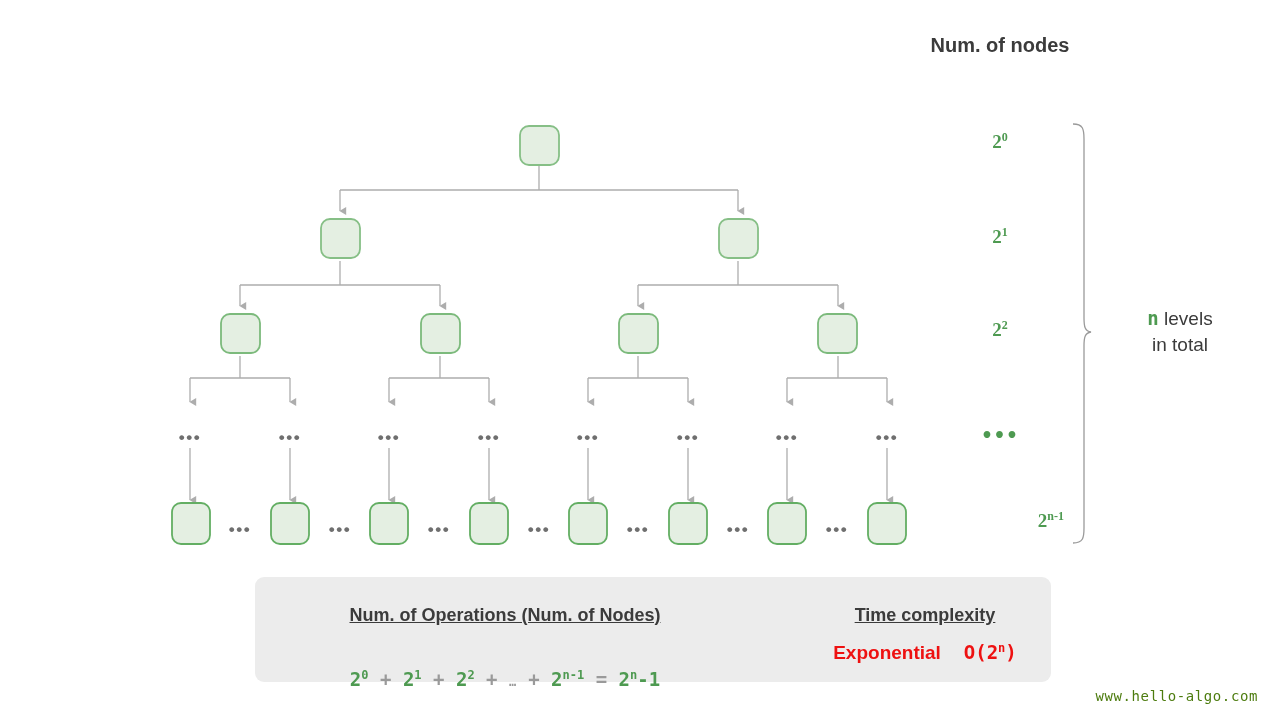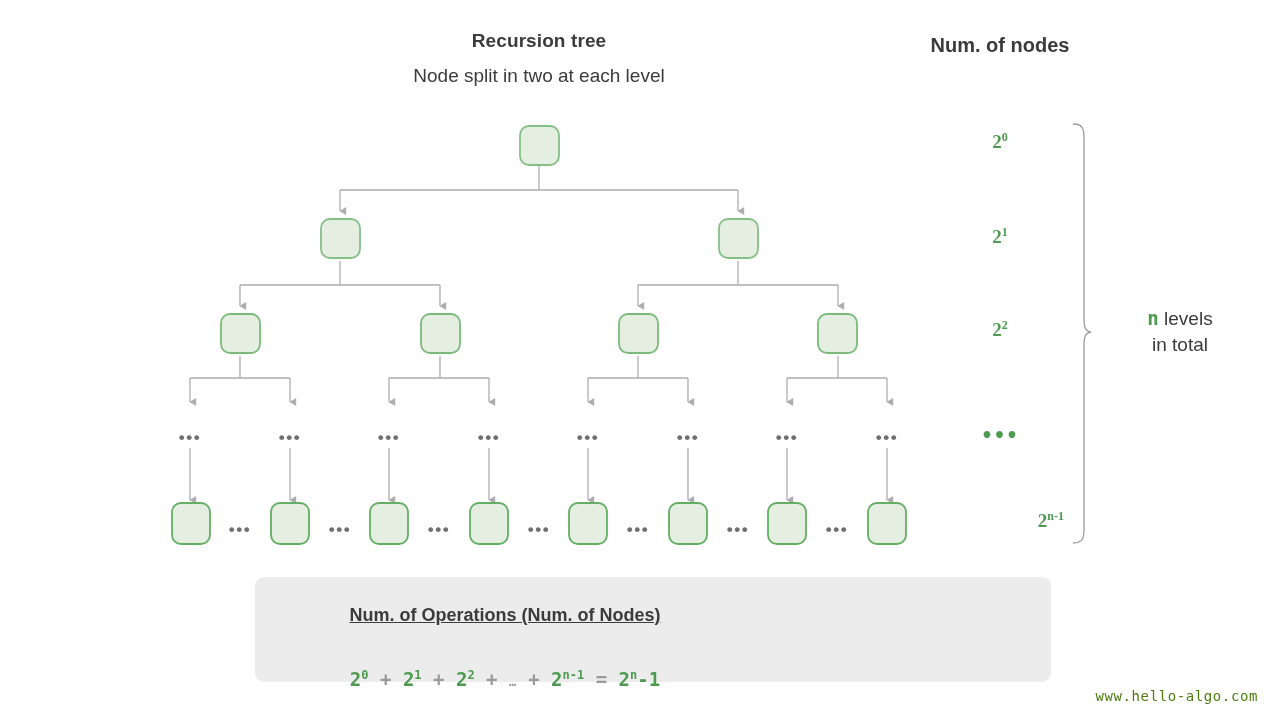--- a/index.html
+++ b/index.html
@@ -177,22 +177,20 @@
 
     <path d="M1073,124
              C1083,124 1084,129 1084,139
              L1084,318 C1084,327 1085,331 1091,332
              C1085,333 1084,337 1084,346
              L1084,528 C1084,538 1083,543 1073,543" fill="none" stroke="#9a9a9a" stroke-width="1.3"></path>
 
     <path d="M742,623 L770,623 L770,613 L791,632 L770,651 L770,641 L742,641 Z" fill="#cccccc"></path>
   </svg>
 
-  <div class="abs title" style="left:379px;top:30px;width:320px;">Recursion tree</div>
-  <div class="abs subtitle" style="left:329px;top:65px;width:420px;">Node split in two at each level</div>
 
   <div class="abs col-head" style="left:890px;top:33px;width:220px;">
     <div>Num. of nodes</div>
   </div>
 
   <div class="abs lvl-label" style="left:940px;top:131px;width:120px;">
     <span>2</span><sup>0</sup>
   </div>
   <div class="abs lvl-label" style="left:940px;top:226px;width:120px;">
     <span>2</span><sup>1</sup>
@@ -241,17 +239,22 @@
     <span class="op">+</span>
     <span class="t"><span>2</span><sup>2</sup></span>
     <span class="op">+</span>
     <span class="op sm">…</span>
     <span class="op">+</span>
     <span class="t"><span>2</span><sup>n-1</sup></span>
     <span class="op">=</span>
     <span class="t"><span>2</span><sup>n</sup><span>-1</span></span>
   </div>
 
-
+  <div class="abs sum-title" style="left:810px;top:605px;width:230px;">Time complexity</div>
+
+  <div class="abs complexity" style="left:800px;top:641px;width:250px;">
+    <span style="font-family:'Liberation Sans',sans-serif;">Exponential</span>
+    <span>&nbsp;<span>O(2</span><sup>n</sup><span>)</span></span>
+  </div>
 
   <div class="abs" id="watermark">www.hello-algo.com</div>
 
 </div>
 
 </body></html>

